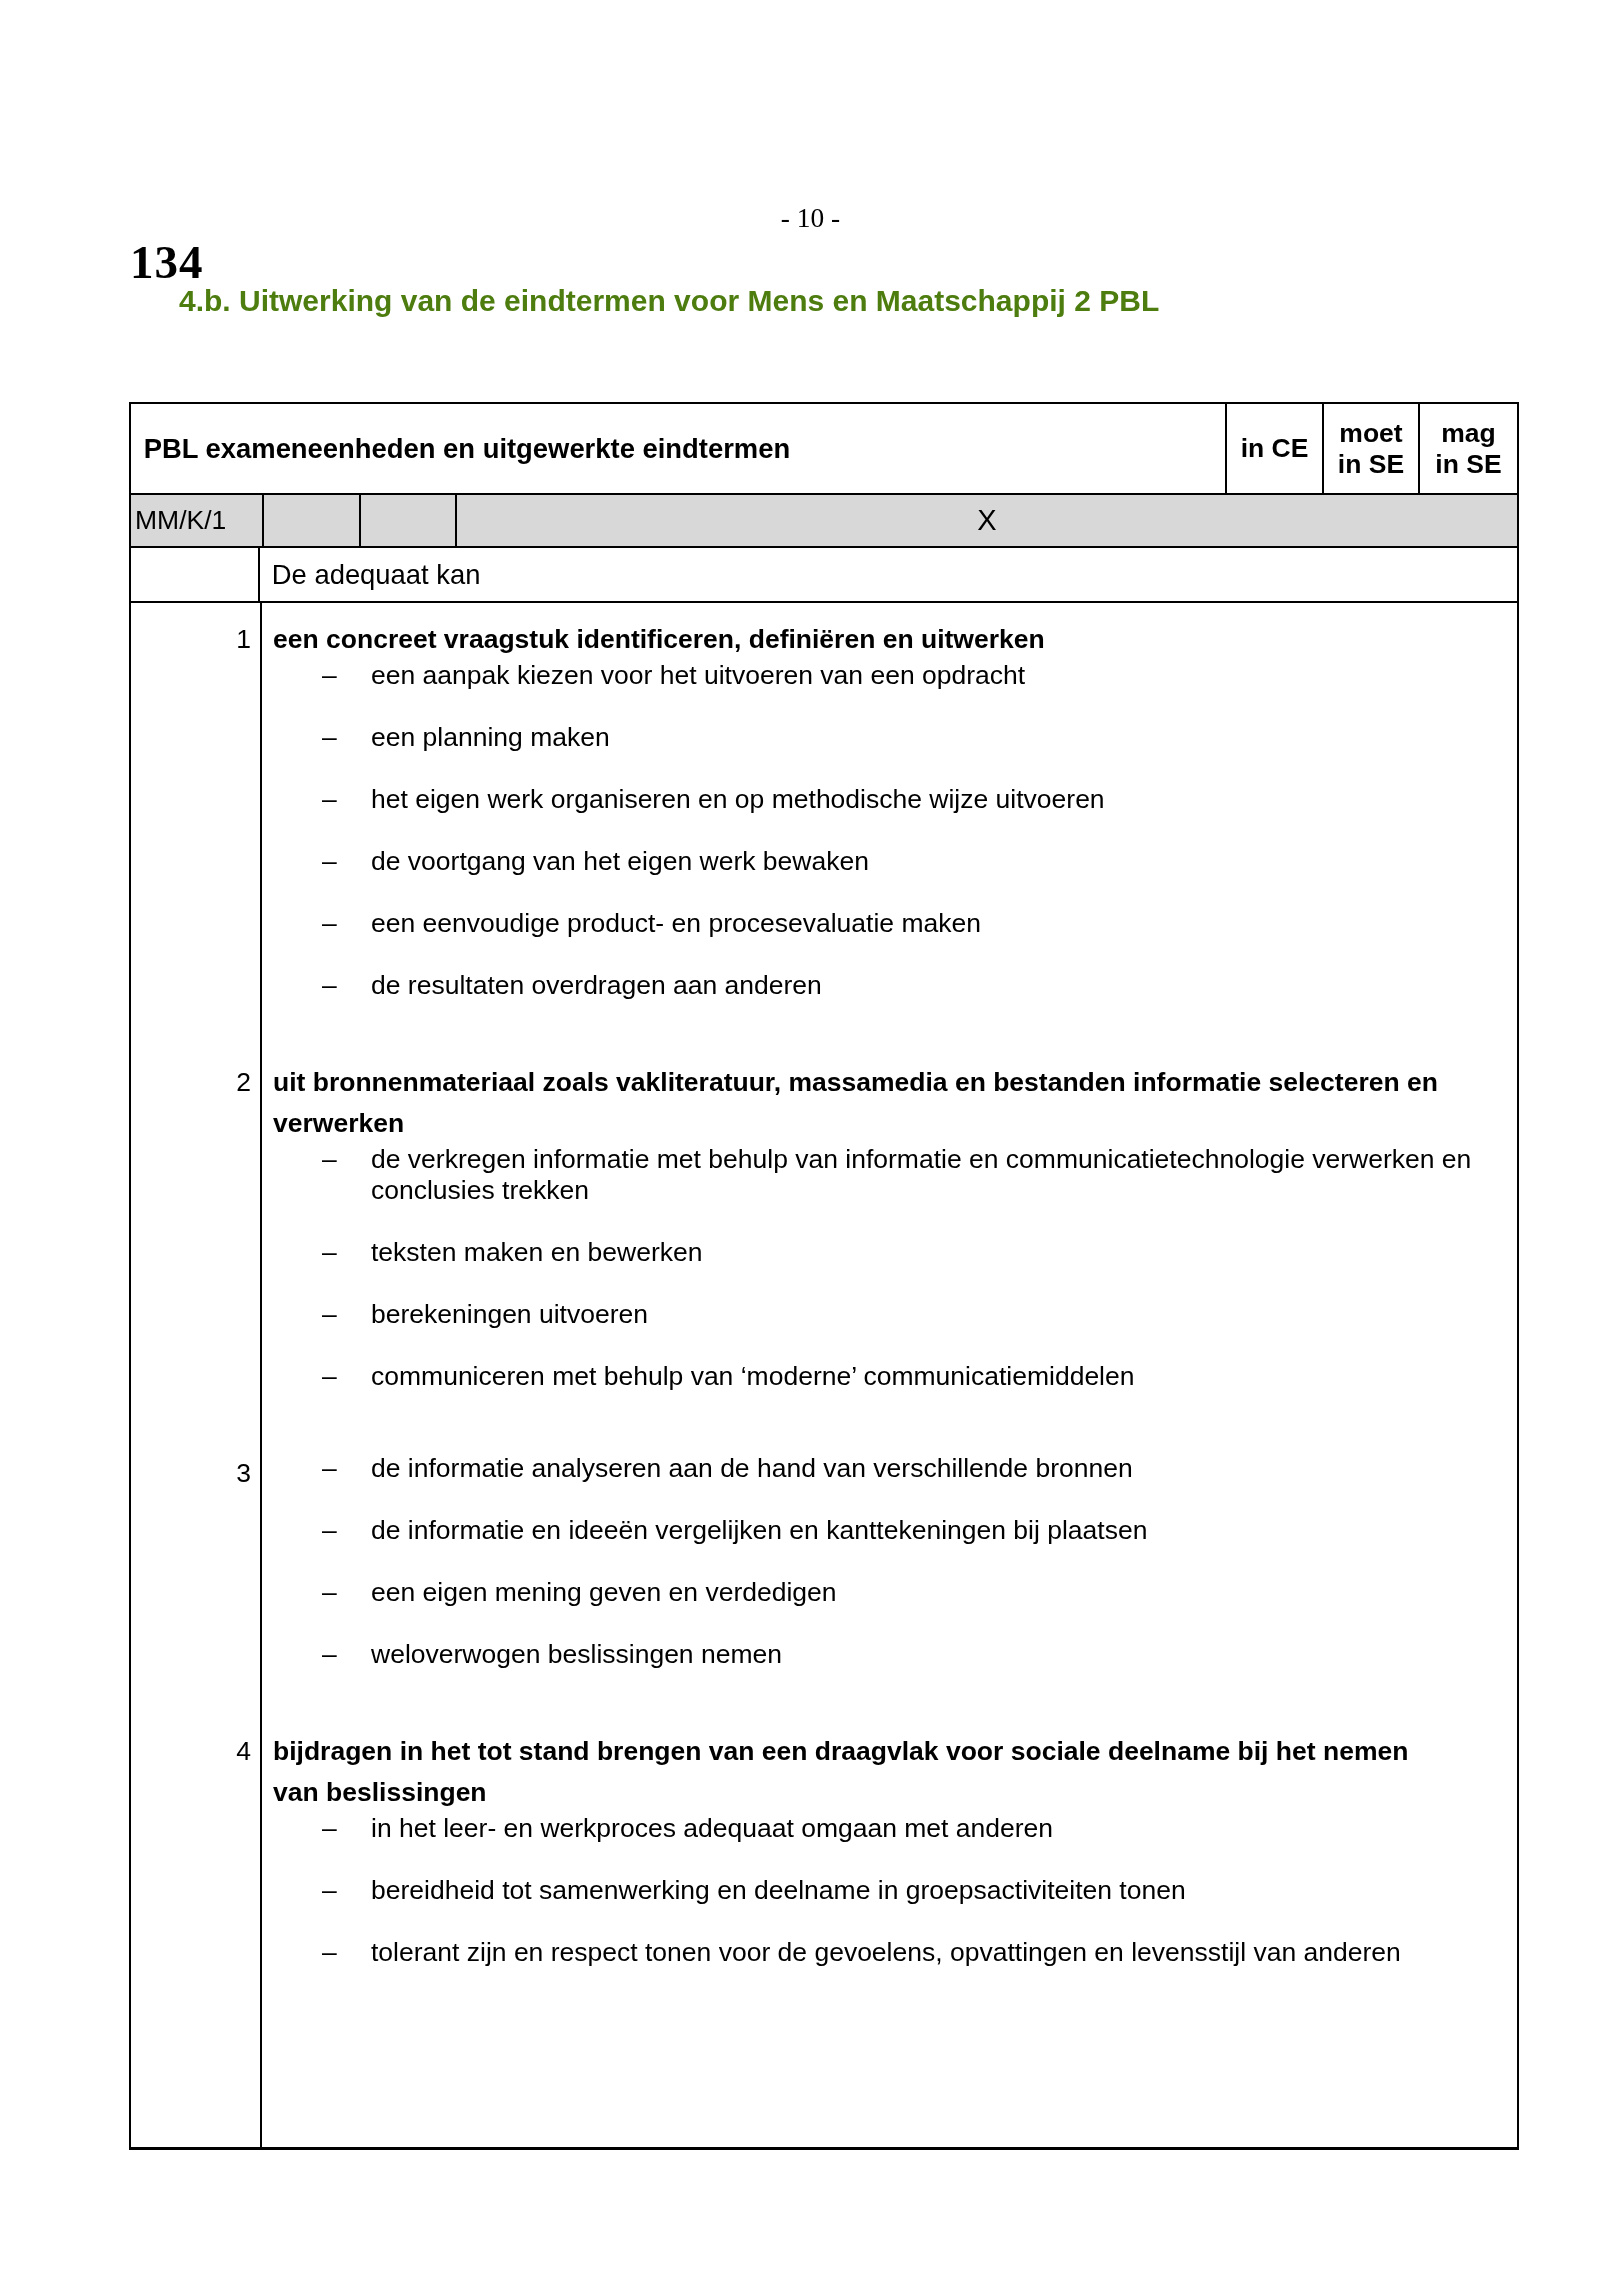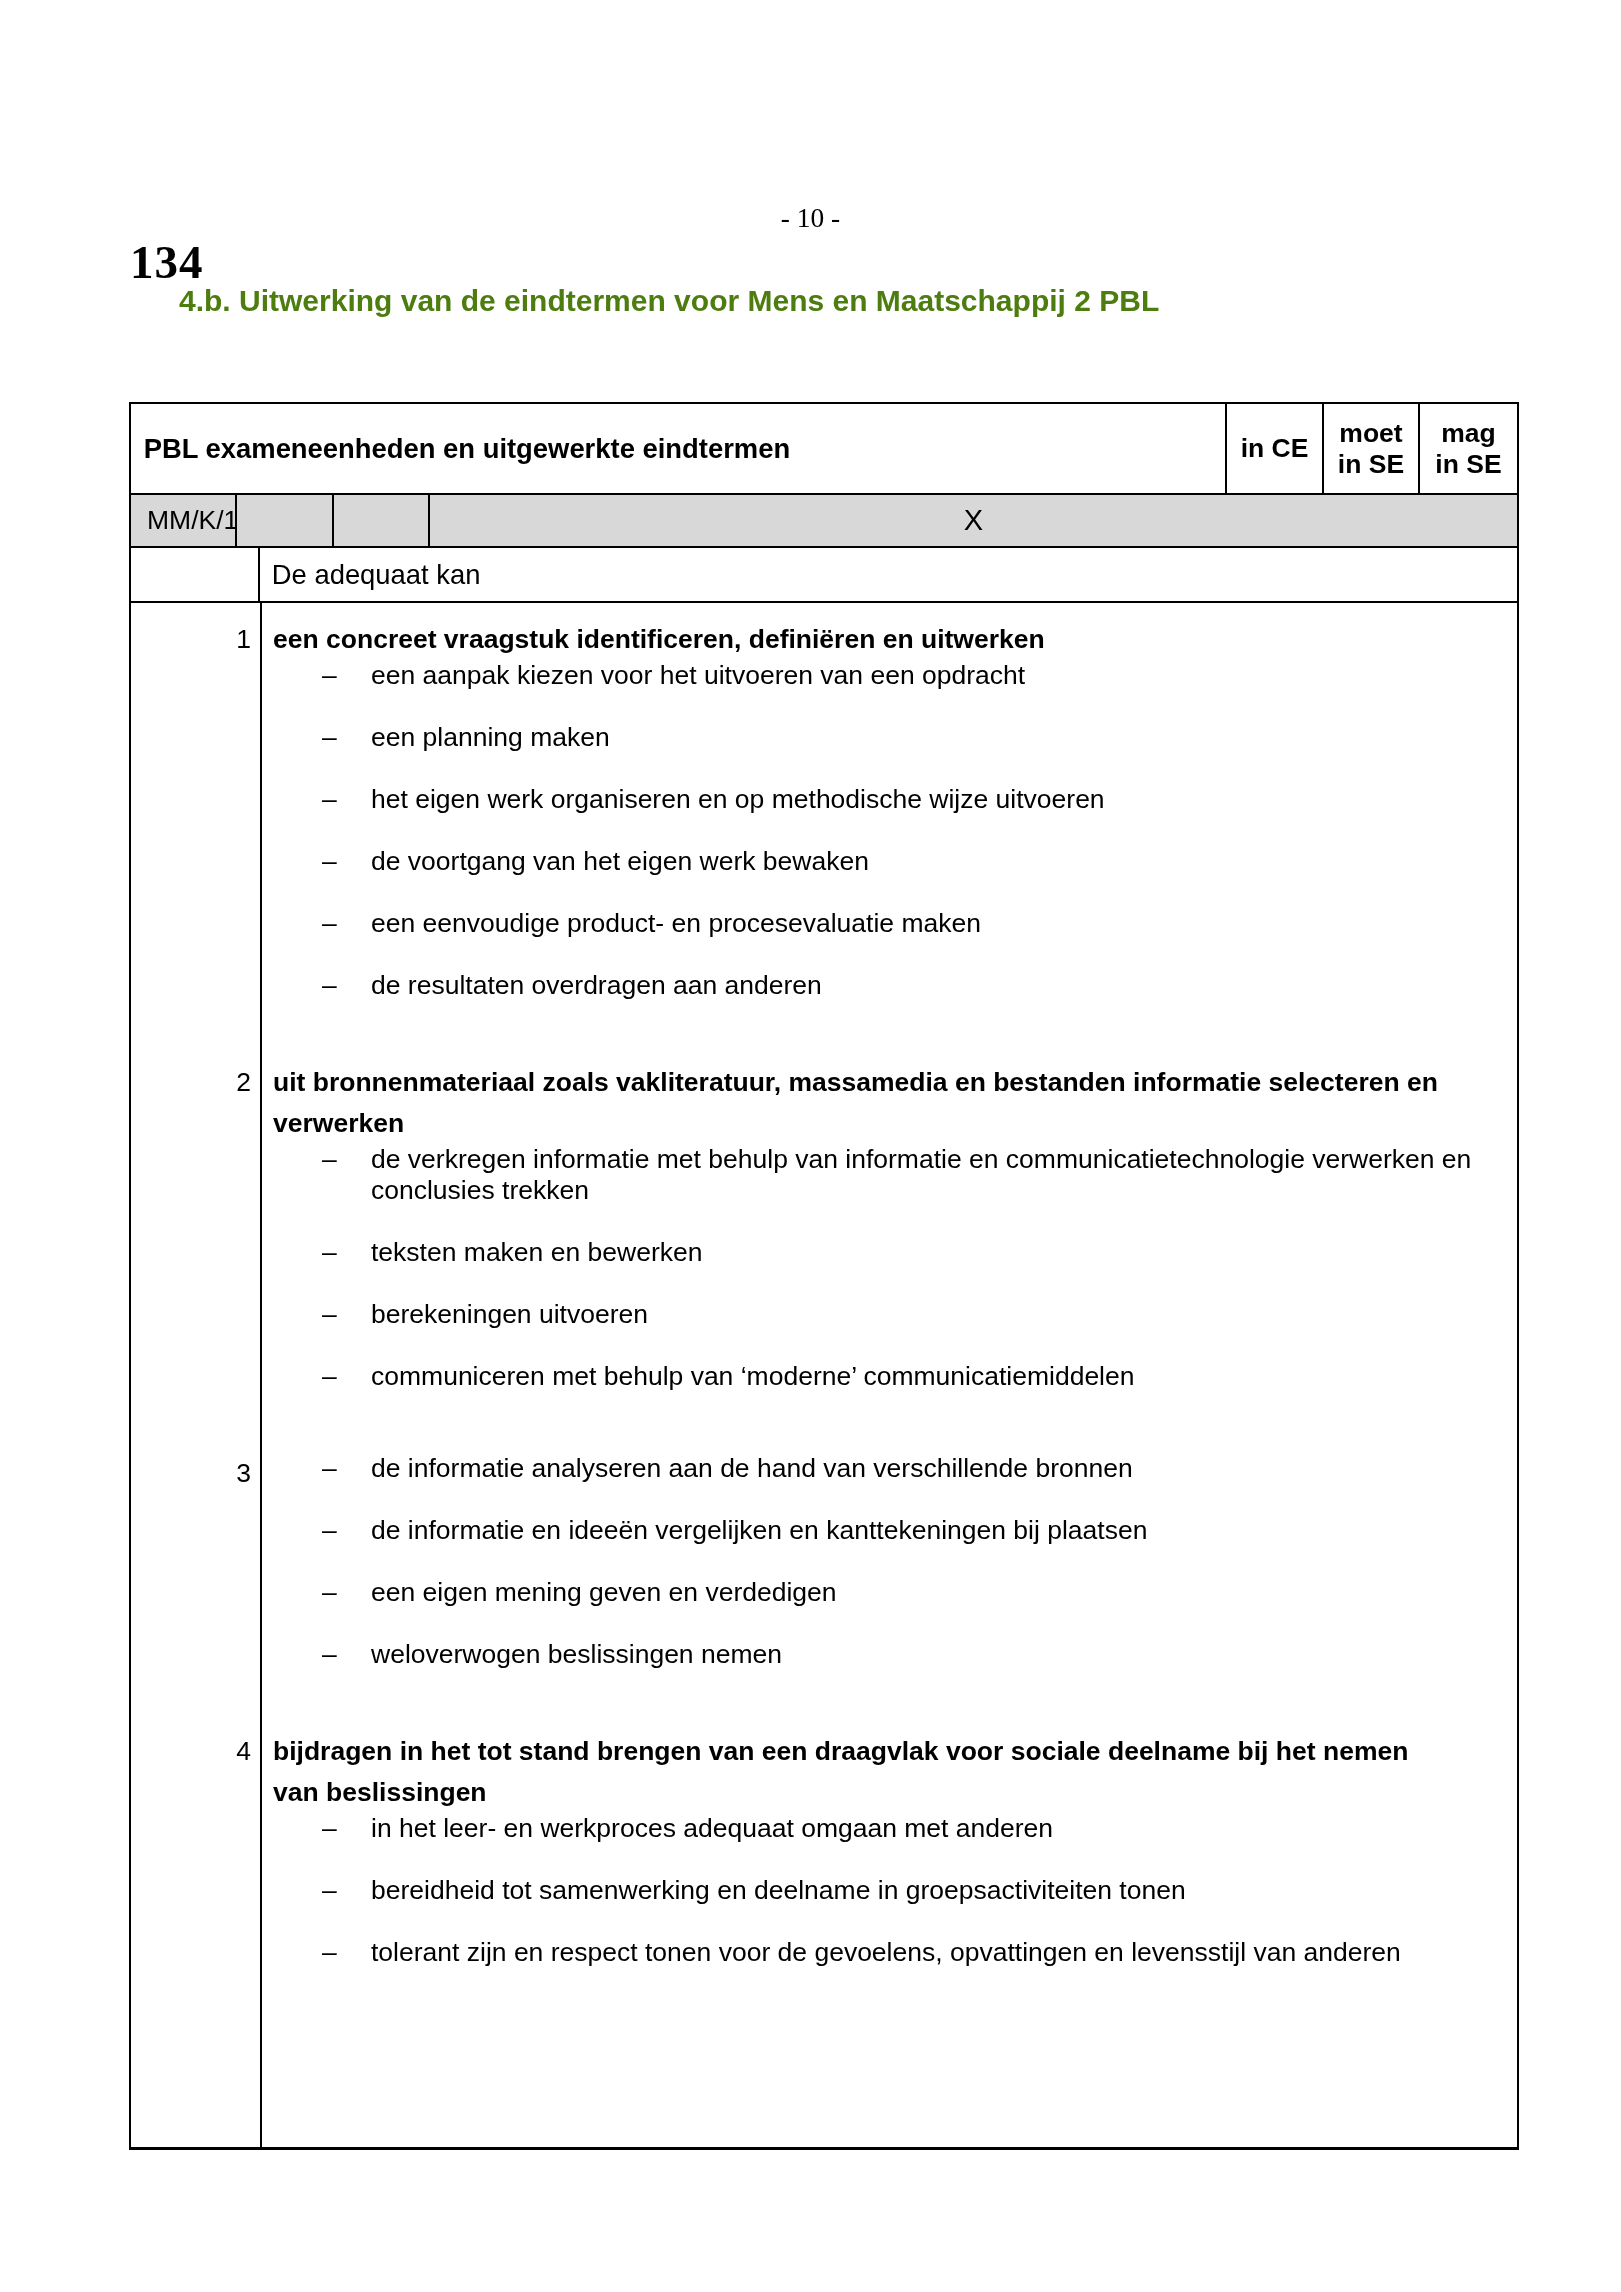--- a/index.html
+++ b/index.html
@@ -48,21 +48,21 @@
     width:97px; display:flex; align-items:center; justify-content:center;
     text-align:center; font-size:26.5px; font-weight:bold; line-height:31px;
     white-space:pre-line;
   }
   .hdr-small.w2 { width:96px; }
   .hdr-small.last { flex:1; }
 
   
   .row.unit { height:53px; }
   .unit .cell { display:flex; align-items:center; }
-  .unit-code { width:106px; padding-left:16px; font-size:26.5px; }
+  .unit-code { width:133px; padding-left:4px; font-size:26.5px; }
   .unit-name { width:968px; padding-left:11.8px; font-size:27.4px; }
   .unit-mark { width:97px; justify-content:center; font-size:29px; }
   .unit-mark.w2 { width:96px; }
   .unit-mark.last { flex:1; }
 
   
   .row.intro { height:55px; }
   .intro-empty { width:129px; }
   .intro-text {
     flex:1; display:flex; align-items:center;

